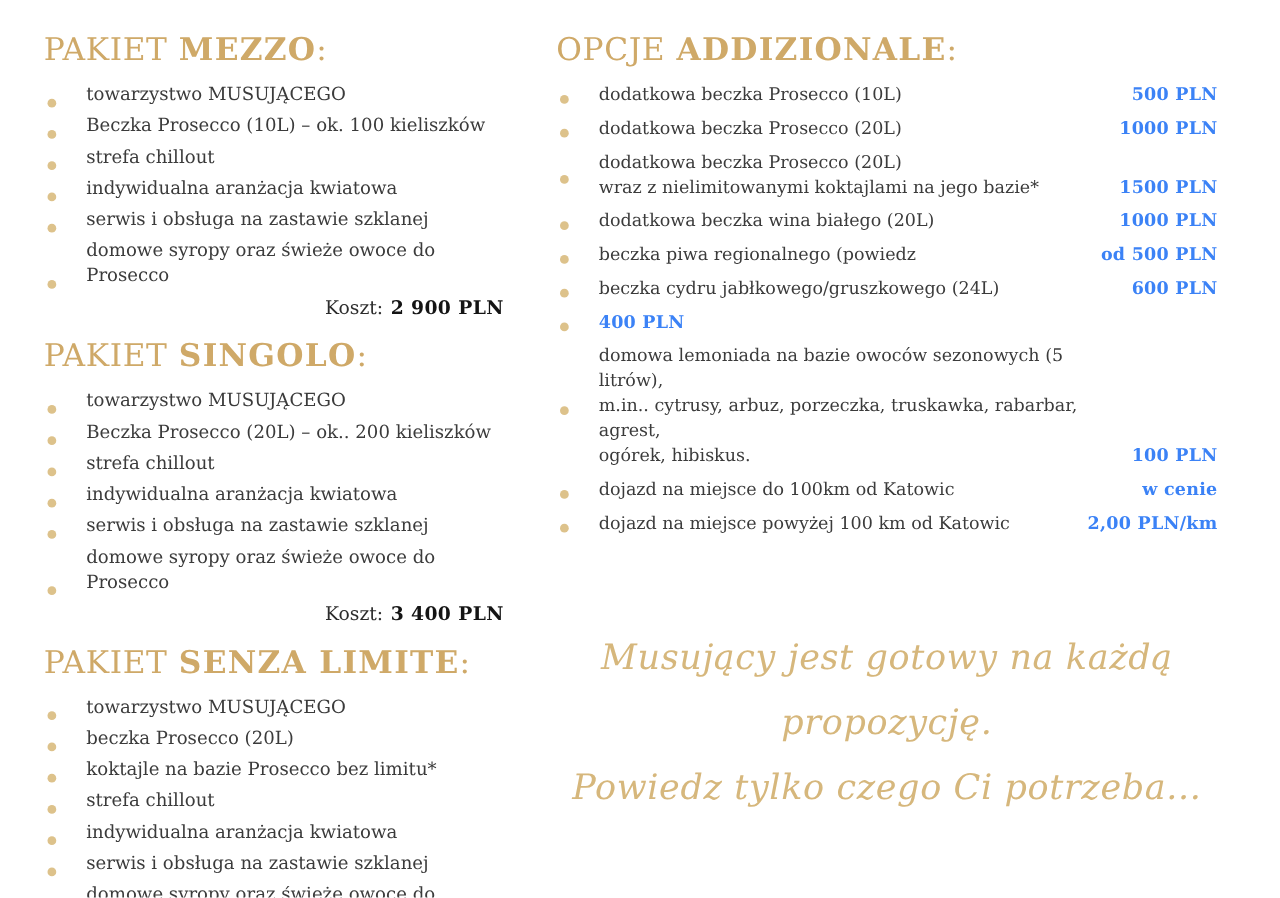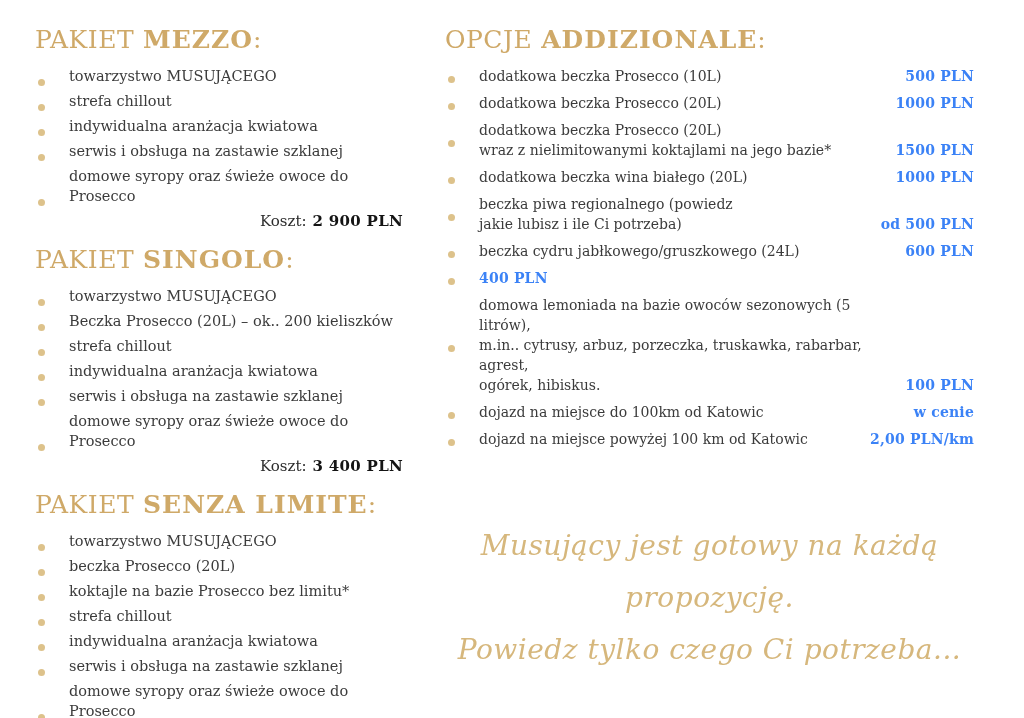--- a/index.html
+++ b/index.html
@@ -93,20 +93,24 @@
 
     <section class="package">
       <h2 class="sec-title"><span>PAKIET</span><span class="h-emph">MEZZO</span><span class="h-colon">:</span></h2>
       <ul class="pkg-list">
         <li>
             <span class="bullet"></span>
             <span>towarzystwo MUSUJĄCEGO</span>
           </li>
         <li>
             <span class="bullet"></span>
+            <span>Beczka Prosecco (10L) – ok. 100 kieliszków</span>
+          </li>
+        <li>
+            <span class="bullet"></span>
             <span>strefa chillout</span>
           </li>
         <li>
             <span class="bullet"></span>
             <span>indywidualna aranżacja kwiatowa</span>
           </li>
         <li>
             <span class="bullet"></span>
             <span>serwis i obsługa na zastawie szklanej</span>
           </li>
@@ -220,21 +224,20 @@
       <div class="opt-text">
           <div>dodatkowa beczka wina białego (20L)</div>
         </div>
       <div class="opt-price">1000 PLN</div>
     </div>
 
     <div class="opt-row">
       <span class="bullet"></span>
       <div class="opt-text">
         <div>beczka piwa regionalnego (powiedz</div>
-        <div>jakie lubisz i ile Ci potrzeba)</div>
       </div>
       <div class="opt-price">od 500 PLN</div>
     </div>
 
     <div class="opt-row">
       <span class="bullet"></span>
       <div class="opt-text">
           <div>beczka cydru jabłkowego/gruszkowego (24L)</div>
         </div>
       <div class="opt-price">600 PLN</div>

